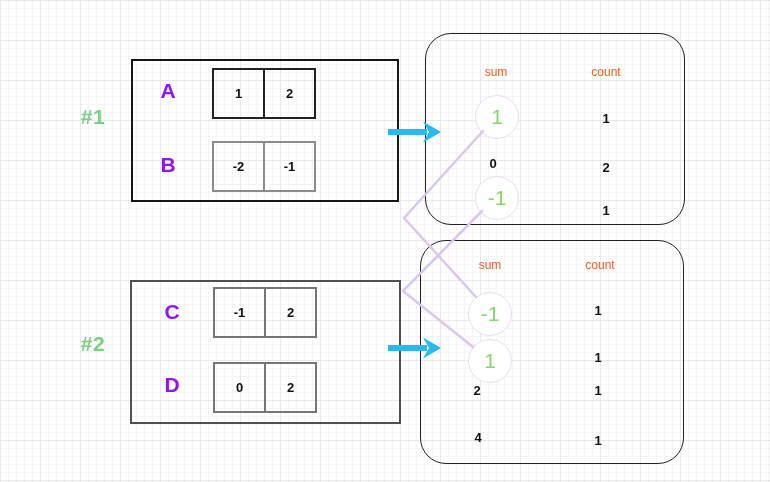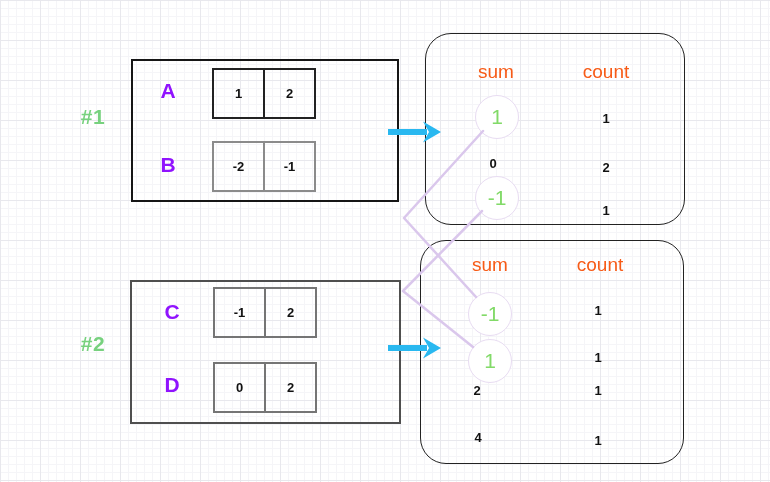--- a/index.html
+++ b/index.html
@@ -36,21 +36,21 @@
     border:2px solid #222;font-size:13px;font-weight:600;color:#111;
   }
   .cell + .cell{margin-left:-2px;}
   .cells.gray .cell{border-color:#8b8b8b;}
   .cells.midgray .cell{border-color:#757575;}
 
   
   .result-box{
     position:absolute;border:1.5px solid #222;border-radius:26px;background:transparent;
   }
-  .hdr{font-size:19px;font-weight:500;color:#f75b17;}
+  .hdr{font-size:12px;font-weight:500;color:#f75b17;}
   .num{font-size:13px;font-weight:600;color:#111;}
   .sum-circle{
     position:absolute;width:42px;height:42px;border:1.5px solid #e8dcf2;border-radius:50%;
     background:#fff;display:flex;align-items:center;justify-content:center;
     transform:translate(-50%,-50%);
   }
   .sum-circle span{font-size:21px;font-weight:500;color:#82da68;}
 
   svg.overlay{position:absolute;left:0;top:0;pointer-events:none;z-index:6;}
 </style>

